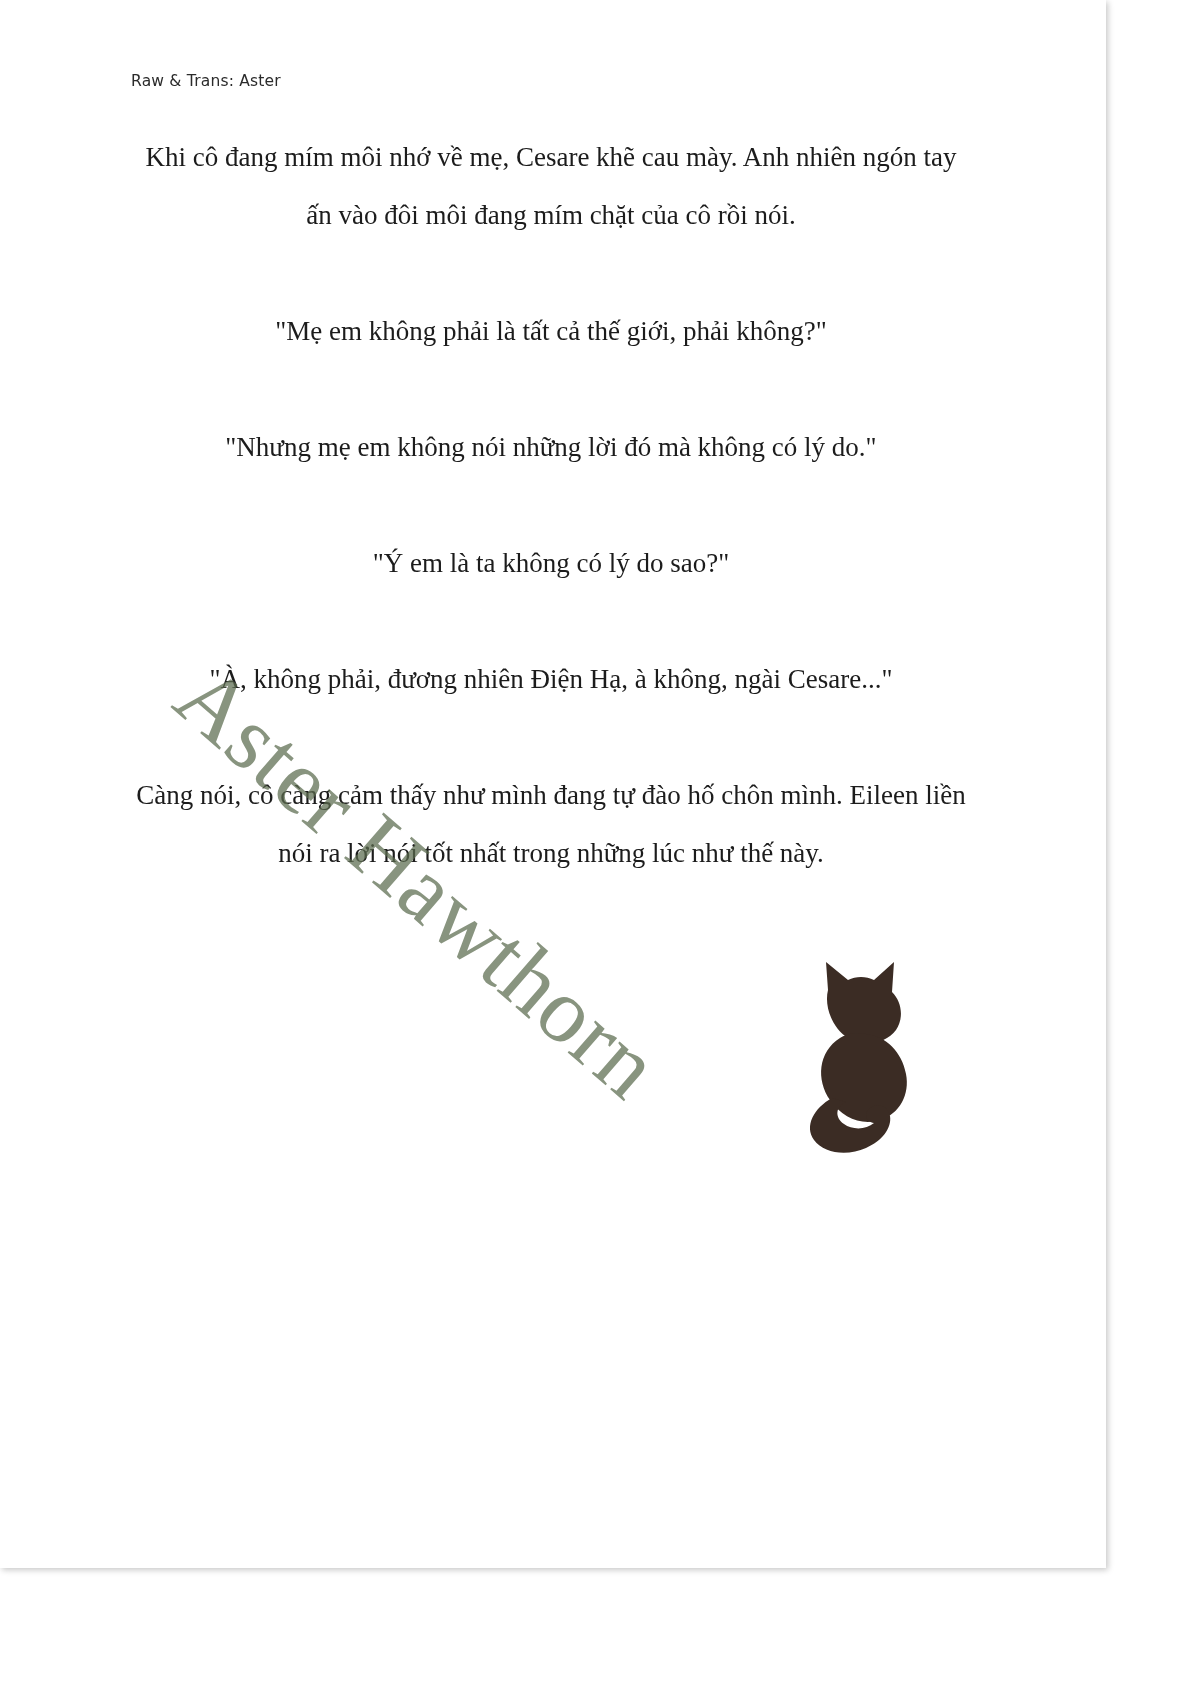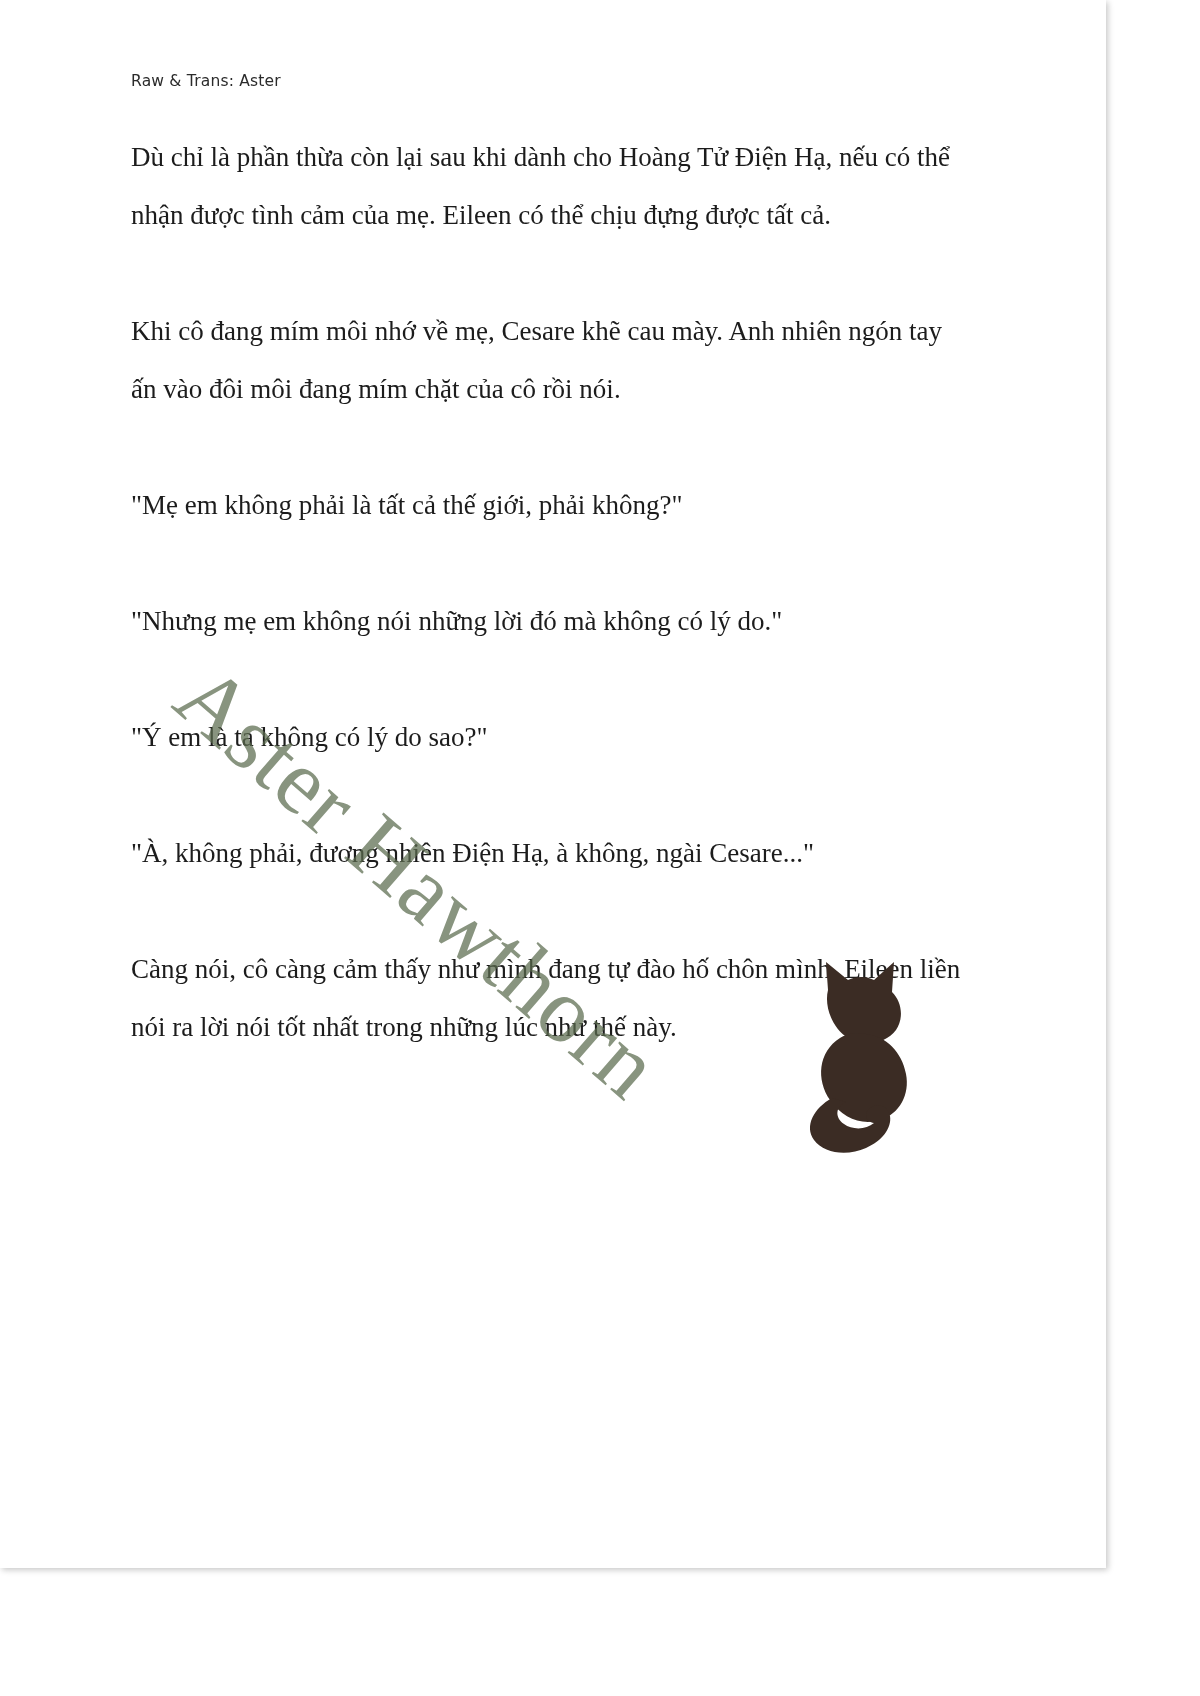--- a/index.html
+++ b/index.html
@@ -18,20 +18,21 @@
   
   #page {
     position: absolute;
     left: 0;
     top: 0;
     width: 1106px;
     height: 1568px;
     background: #ffffff;
     box-shadow: 2px 2px 6px rgba(0,0,0,0.22);
     overflow: hidden;
+    text-align: center;
   }
 
   
   #credit {
     position: absolute;
     left: 131px;
     top: 72px;
     font-family: "DejaVu Sans", sans-serif;
     font-size: 15.5px;
     color: #2b2b2b;
@@ -90,21 +91,20 @@
   }
 </style>
 </head>
 <body>
 
 <div id="page">
 
   <div id="credit">Raw &amp; Trans: Aster</div>
 
   <div id="body-text">
-    <p class="para">Dù chỉ là phần thừa còn lại sau khi dành cho Hoàng Tử Điện Hạ, nếu có thể nhận được tình cảm của mẹ. Eileen có thể chịu đựng được tất cả.</p>
     <p class="para">Khi cô đang mím môi nhớ về mẹ, Cesare khẽ cau mày. Anh nhiên ngón tay ấn vào đôi môi đang mím chặt của cô rồi nói.</p>
     <p class="para">"Mẹ em không phải là tất cả thế giới, phải không?"</p>
     <p class="para">"Nhưng mẹ em không nói những lời đó mà không có lý do."</p>
     <p class="para">"Ý em là ta không có lý do sao?"</p>
     <p class="para">"À, không phải, đương nhiên Điện Hạ, à không, ngài Cesare..."</p>
     <p class="para last">Càng nói, cô càng cảm thấy như mình đang tự đào hố chôn mình. Eileen liền nói ra lời nói tốt nhất trong những lúc như thế này.</p>
   </div>
 
   <div id="watermark">
     <div class="wm-text">Aster Hawthorn</div>

